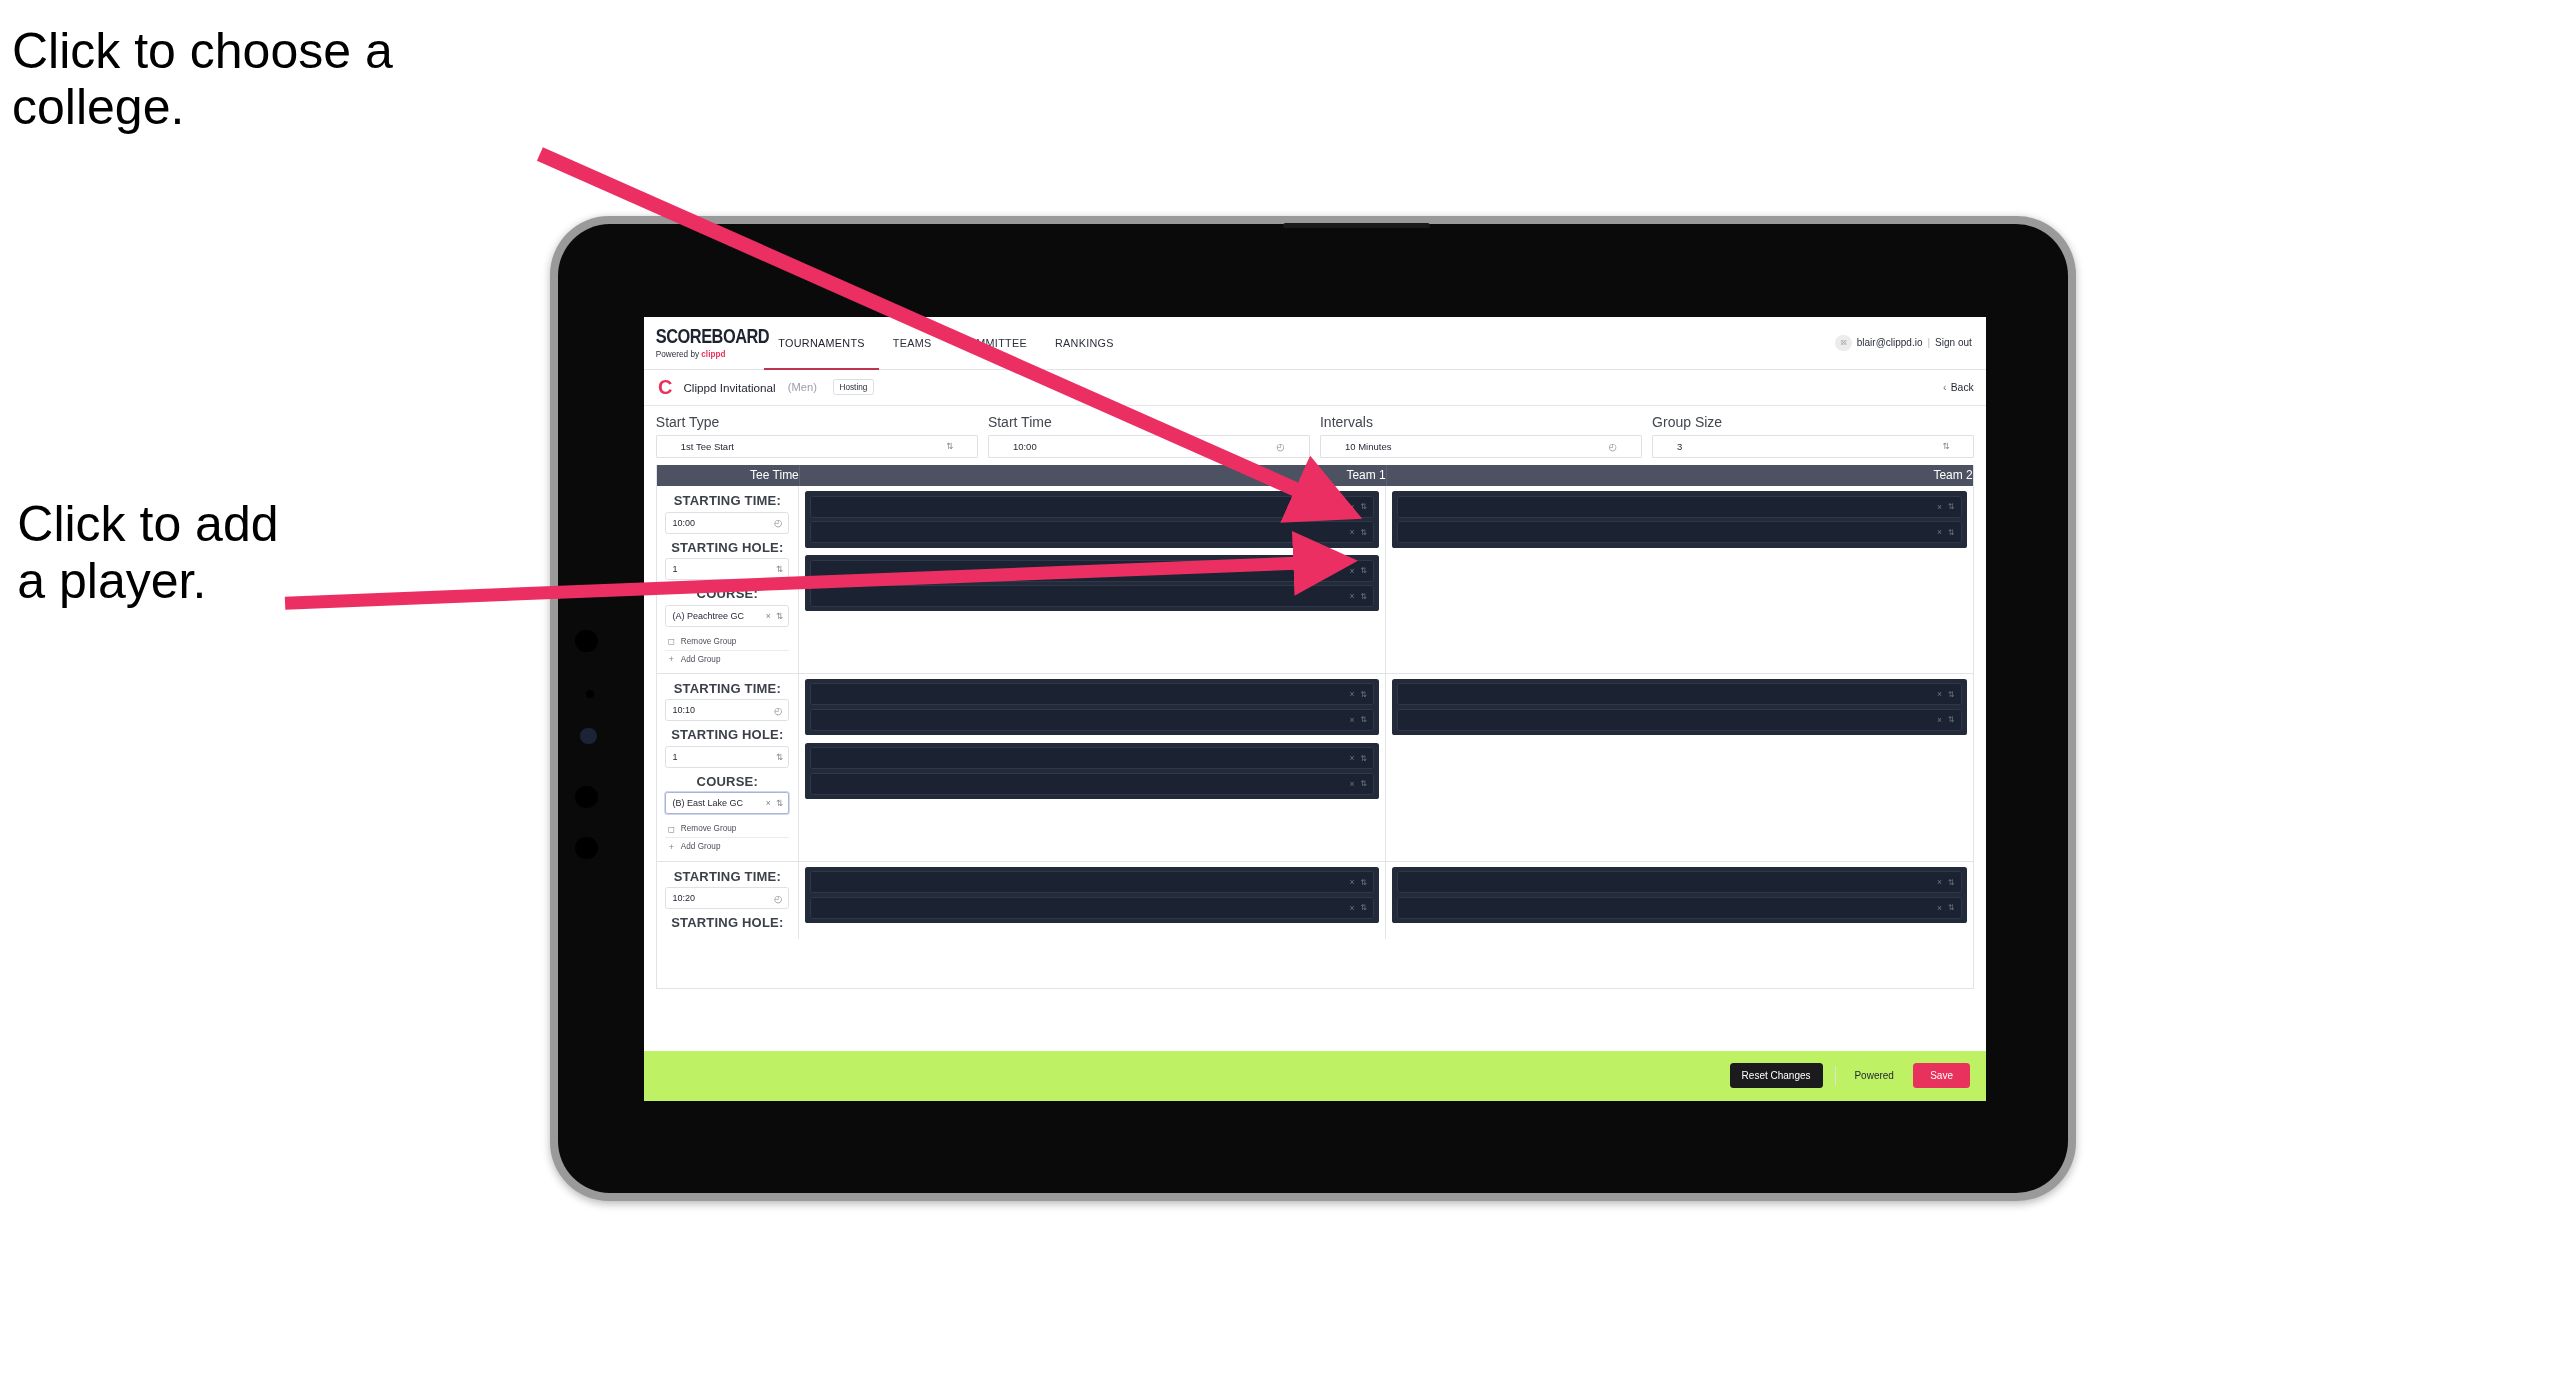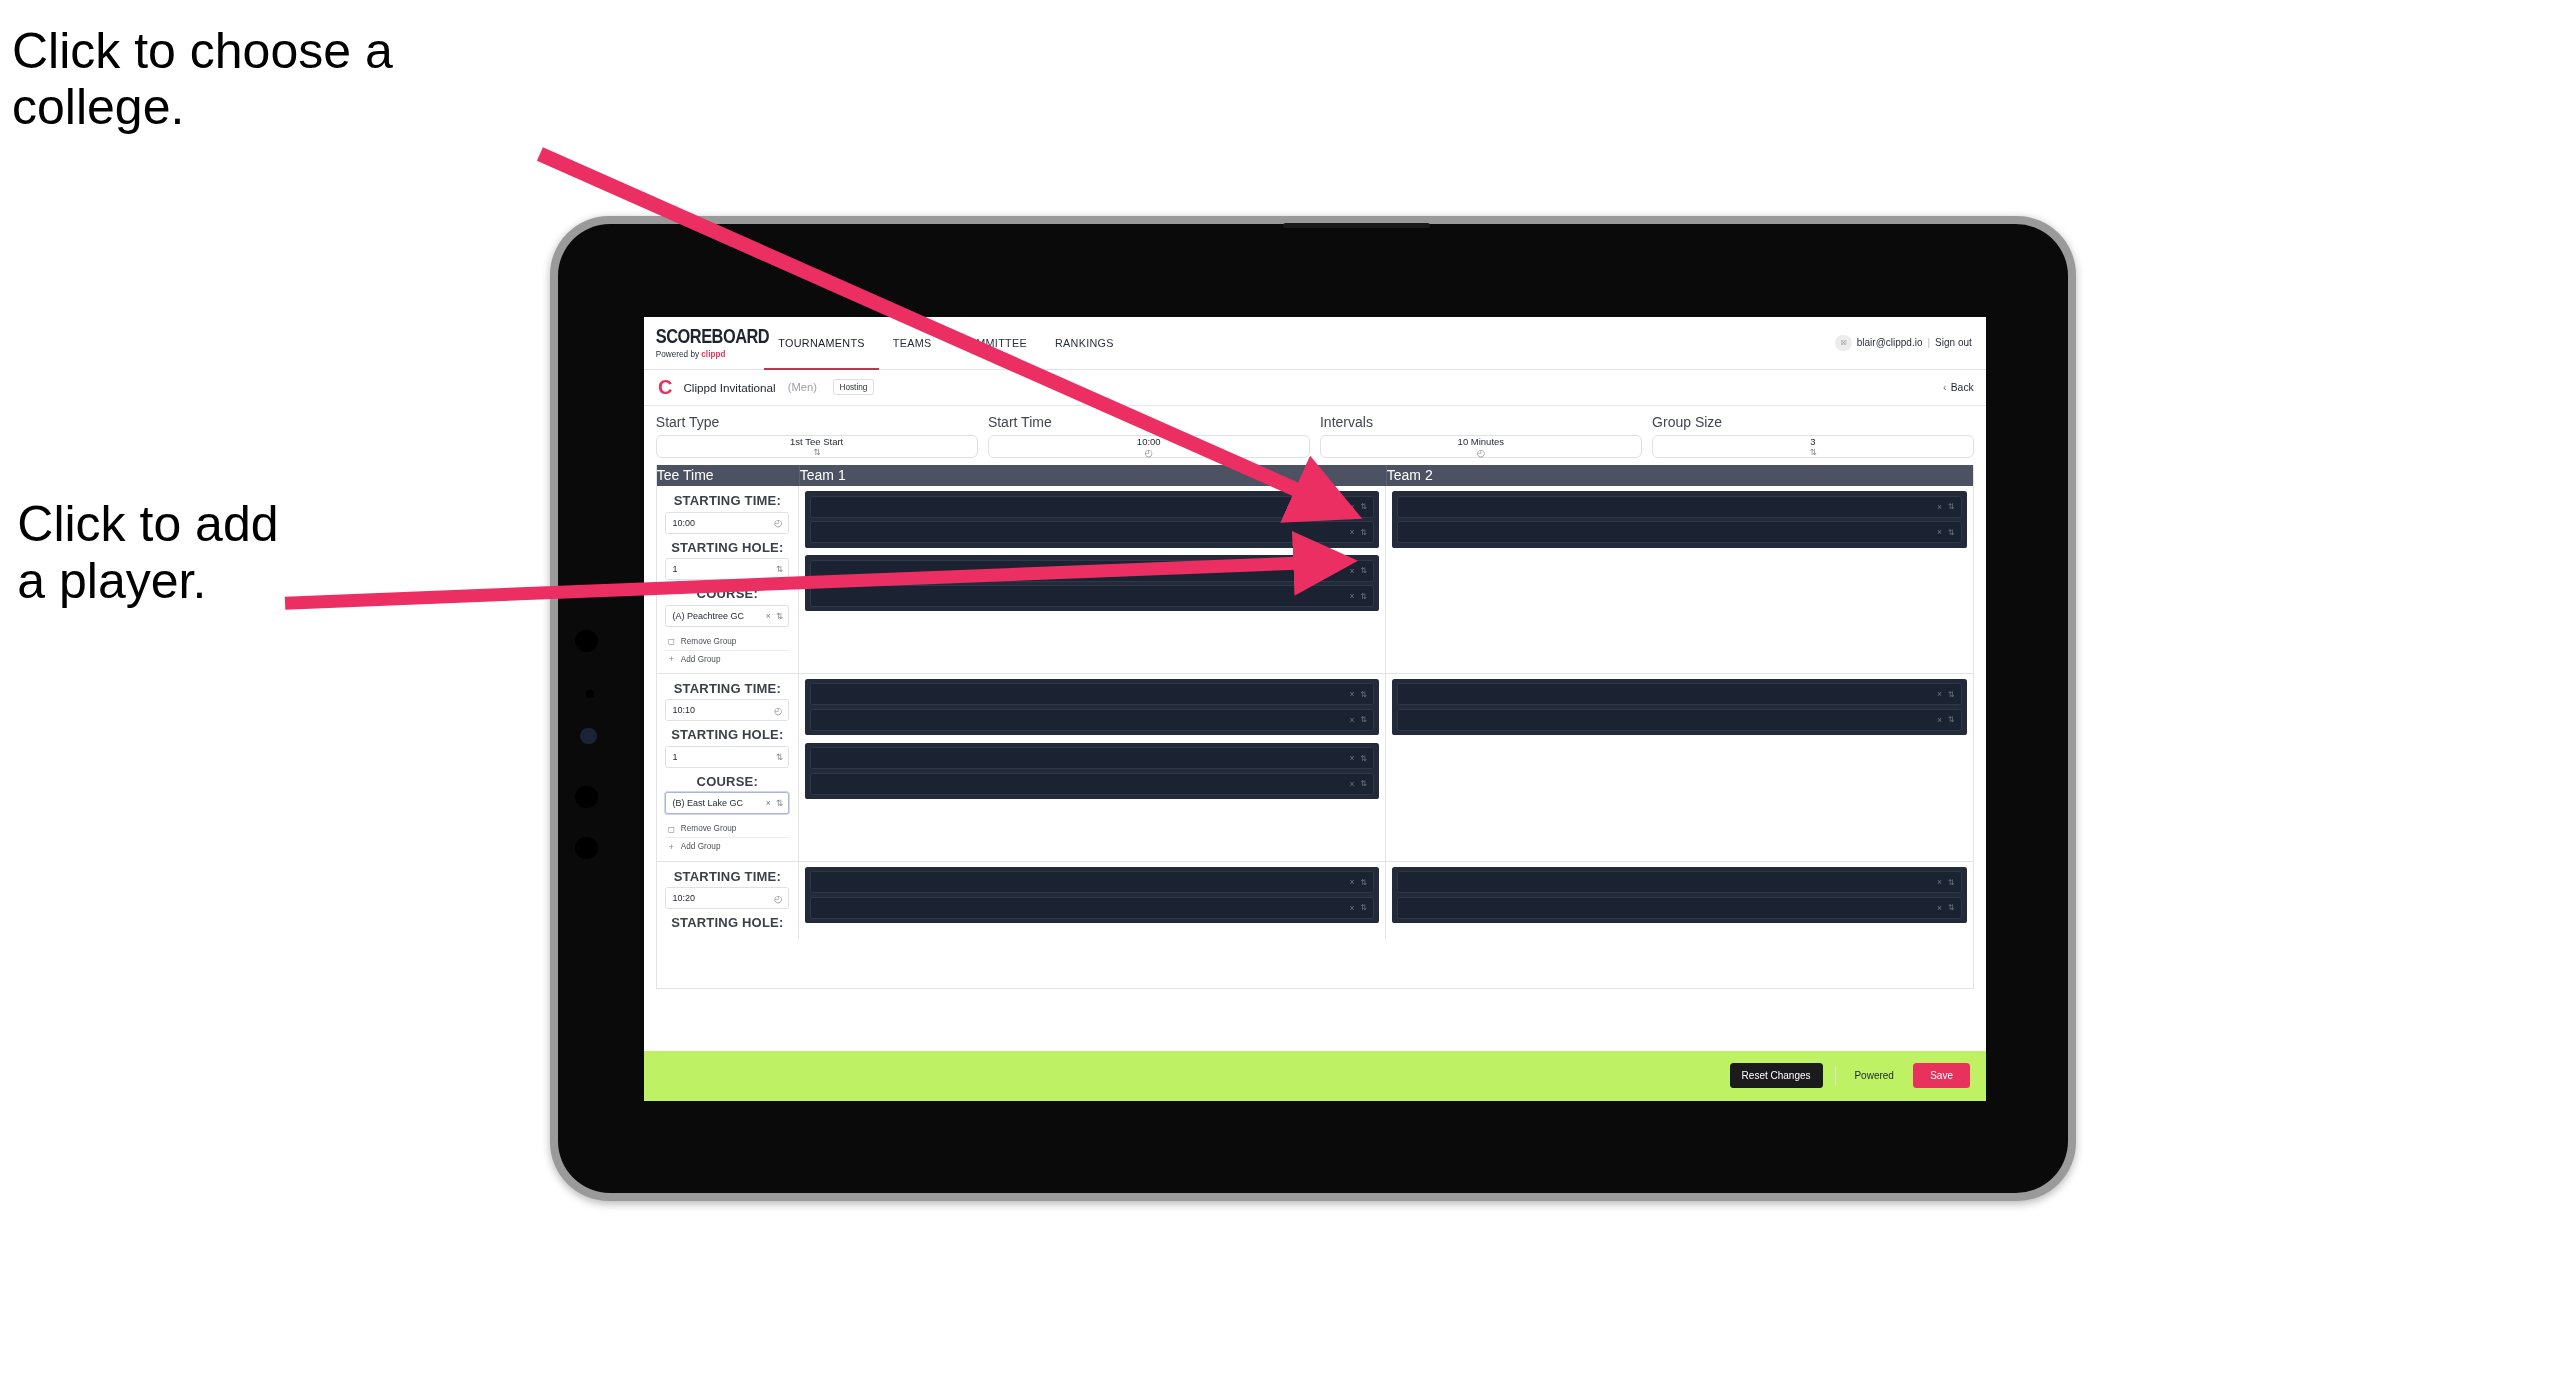--- a/index.html
+++ b/index.html
@@ -68,30 +68,30 @@
   #tname{font-size:11.7px;color:#1f2330;}
   #tgender{font-size:11.2px;color:#9b9ea6;margin-left:3.5px;}
   #hosting{margin-left:7px;border:0.9px solid #dddee2;border-radius:2.6px;font-size:8.2px;padding:2.6px 6px;color:#2b2f3a;}
   #backlink{margin-left:auto;display:flex;align-items:center;gap:4.3px;font-size:10.4px;color:#1f2330;cursor:pointer;}
   #backlink .chev{font-size:10.4px;color:#6b6e77;}
 
   
   #settings{display:flex;padding:8.6px 12px 7px 12px;gap:10.4px;}
   .field{flex:1;display:flex;flex-direction:column;}
   .field-label{font-size:14px;color:#42464f;margin-bottom:4.3px;}
-  .ctrl{height:21.6px;border:0.9px solid #dfe0e4;border-radius:6px;background:#fff;
-    display:flex;align-items:center;padding:0 6px;font-size:9.5px;color:#1f2330;flex-direction:column;}
+  .ctrl{height:21.6px;border:0.9px solid #dfe0e4;border-radius:1px;background:#fff;
+    display:flex;align-items:center;padding:0 24px;font-size:9.5px;color:#1f2330;}
   .ctrl .val{flex:1;}
   .ic{color:#85888f;font-size:9.5px;display:flex;align-items:center;}
   .ic.steps{font-size:8.6px;letter-spacing:-0.9px;}
 
   
   #tblwrap{margin:0 12px;border:0.9px solid #e2e3e7;border-top:none;height:523px;overflow:hidden;position:relative;}
   #thead{display:flex;background:#4c5262;color:#fff;height:21px;align-items:center;}
-  .th{font-size:14px;text-align:left;}
+  .th{font-size:12px;text-align:right;}
   .th.tee{width:142px;border-right:0.9px solid #5b6173;line-height:21px;}
   .th.team{flex:1;line-height:21px;border-right:0.9px solid #5b6173;}
   .th.team:last-child{border-right:none;}
 
   .grp{display:flex;border-bottom:0.9px solid #e2e3e7;}
   .grp:last-child{border-bottom:none;}
   .tee-col{width:142px;border-right:0.9px solid #e2e3e7;padding:7px 8.6px 5.2px 8.6px;box-sizing:border-box;background:#fff;}
   .tee-label{font-size:13px;font-weight:700;color:#3c4049;text-align:center;letter-spacing:0.2px;margin-bottom:3.5px;}
   .tee-ctrl{height:20px;border:0.9px solid #dfe0e4;border-radius:2.6px;display:flex;align-items:center;
     padding:0 6px;font-size:9px;color:#1f2330;margin-bottom:6px;background:#fff;}

